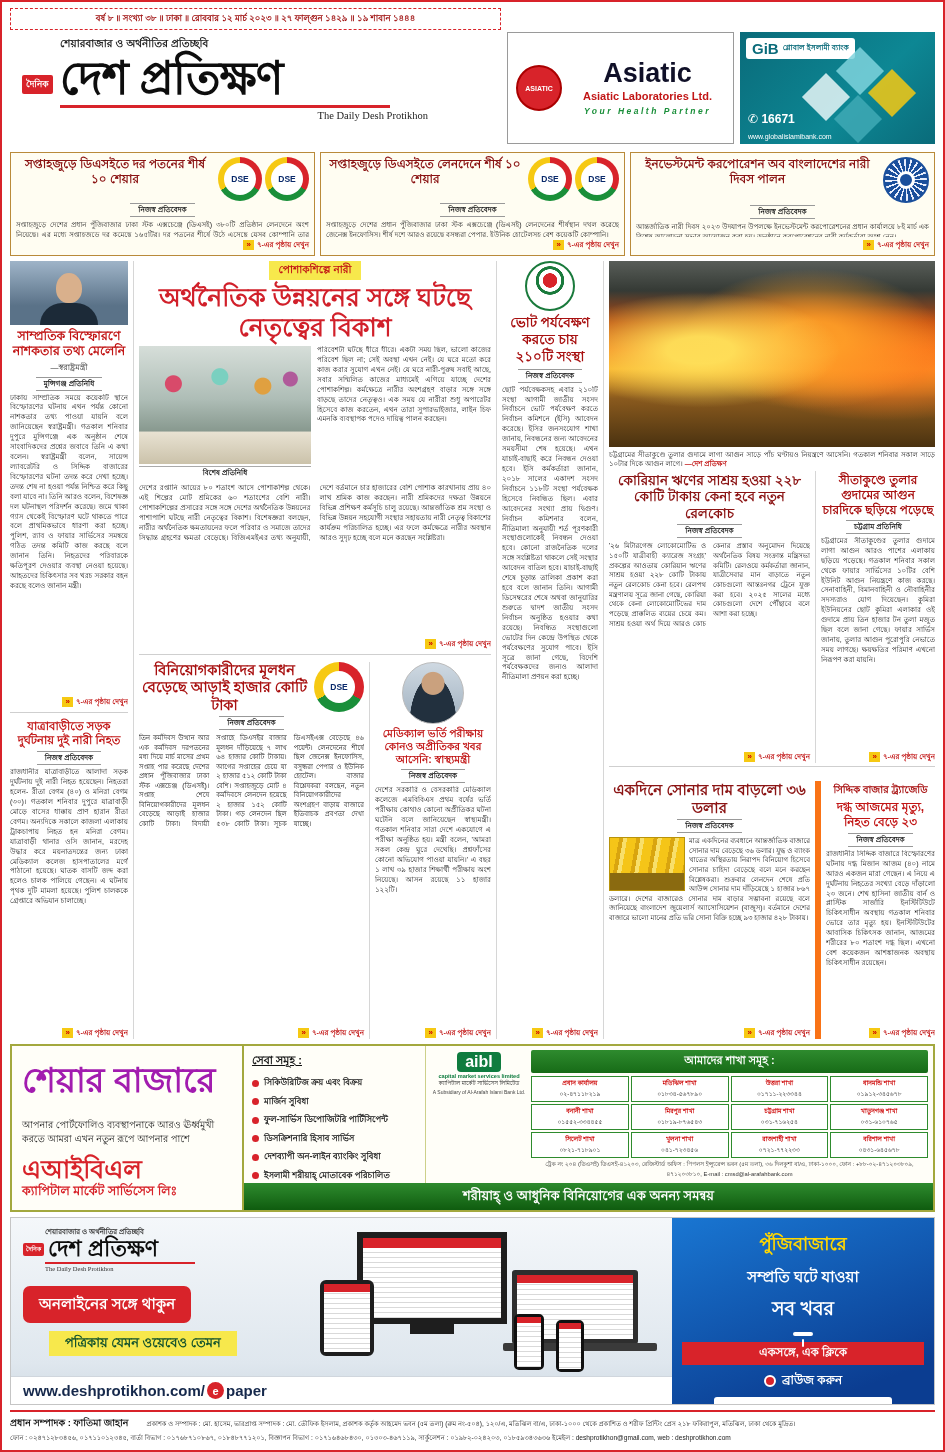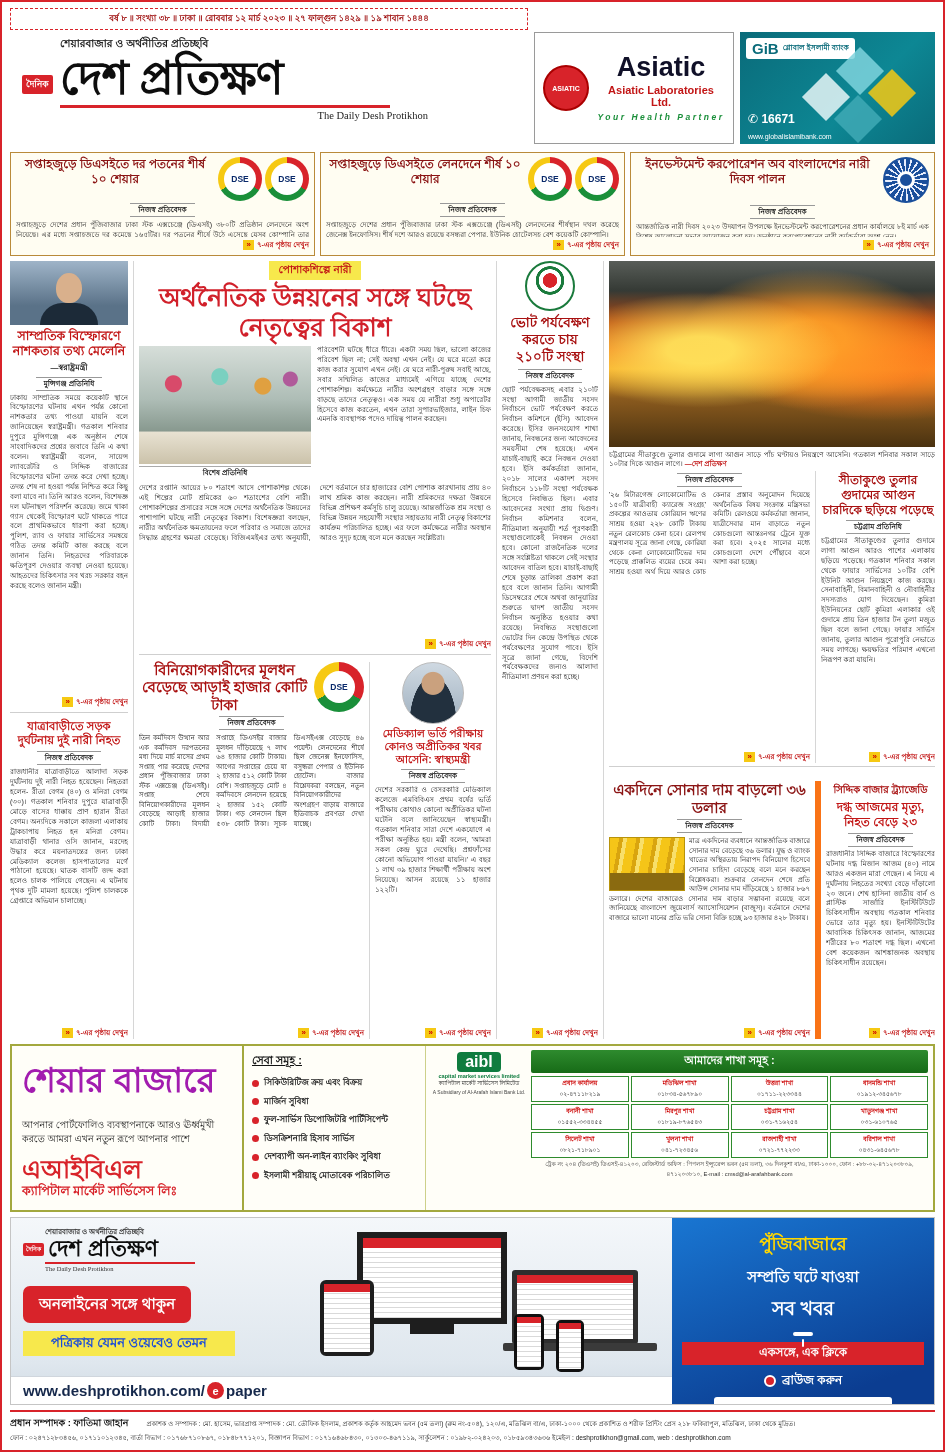--- a/index.html
+++ b/index.html
@@ -12,21 +12,21 @@
   .header-left { flex:1; display:flex; flex-direction:column; min-width:0; }
   .dateline { border:1px dashed #d8232a; color:#a01212; font-size:8.6px; font-weight:bold; padding:3px 6px; text-align:center; white-space:nowrap; overflow:hidden; }
   .masthead { flex:1; padding:6px 12px 0 12px; }
   .mast-tagline { font-size:10.5px; font-weight:bold; color:#222; margin-left:38px; }
   .title-row { display:flex; align-items:flex-end; gap:7px; margin-top:2px; }
   .daily-tag { background:#d8232a; color:#fff; font-size:9px; font-weight:bold; padding:2px 4px; border-radius:2px; margin-bottom:8px; }
   .np-title { font-size:46px; font-weight:bold; line-height:1.02; color:#0d0d0d; letter-spacing:-1px; }
   .title-underline { height:3px; background:#d8232a; margin:3px 0 2px 38px; width:330px; }
   .np-sub { font-size:10.5px; color:#222; text-align:right; width:368px; margin-left:38px; font-family:"Liberation Serif","DejaVu Serif",serif; }
 
-  .ad-asiatic { width:200px; height:112px; margin-top:24px; border:1px solid #9a9a9a; background:#fff; display:flex; align-items:center; gap:8px; padding:8px; }
+  .ad-asiatic { width:227px; height:112px; margin-top:24px; border:1px solid #9a9a9a; background:#fff; display:flex; align-items:center; gap:8px; padding:8px; }
   .asiatic-logo { width:46px; height:46px; border-radius:50%; background:#d8232a; color:#fff; display:flex; align-items:center; justify-content:center; font-size:7px; font-weight:bold; flex:none; border:2px solid #a00; }
   .asiatic-text { flex:1; text-align:center; }
   .asiatic-name { font-size:27px; font-weight:bold; color:#101028; line-height:1; }
   .asiatic-company { font-size:11px; font-weight:bold; color:#c21616; margin-top:3px; }
   .asiatic-slogan { font-size:8.5px; color:#1a8f3a; letter-spacing:2.5px; font-style:italic; margin-top:4px; font-weight:bold; }
 
   .ad-gib { width:195px; height:112px; margin-top:24px; background:linear-gradient(135deg,#0a6b7a 0%,#0d8794 60%,#0a6b7a 100%); position:relative; overflow:hidden; color:#fff; }
   .gib-chip { position:absolute; top:6px; left:6px; background:#fff; border-radius:3px; padding:2px 6px; display:flex; align-items:center; gap:4px; }
   .gib-mark { color:#0a6b7a; font-weight:bold; font-size:15px; }
   .gib-name { color:#0a6b7a; font-size:7.5px; font-weight:bold; line-height:1.15; }
@@ -66,21 +66,21 @@
   .colC { width:102px; display:flex; flex-direction:column; }
   .colD { flex:1; display:flex; flex-direction:column; }
 
   .body-text { font-size:7.1px; line-height:1.4; text-align:justify; color:#141414; overflow:hidden; }
   .hairline { border-top:1px solid #cfcfcf; margin:4px 0; }
 
   .photo-minister { height:64px; background:linear-gradient(180deg,#9fb4c8,#5a7288 70%),#5a7288; background-blend-mode:normal; position:relative; }
   .photo-minister::after { content:""; position:absolute; left:50%; top:12px; width:26px; height:30px; margin-left:-13px; border-radius:50% 50% 45% 45%; background:#d9b08c; }
   .photo-minister::before { content:""; position:absolute; left:50%; bottom:0; width:58px; height:22px; margin-left:-29px; border-radius:28px 28px 0 0; background:#1c2a38; }
   .blast-headline { color:#c21616; font-weight:bold; font-size:12.5px; line-height:1.22; text-align:center; margin:4px 0 1px 0; }
-  .attribution { text-align:center; font-size:8px; font-weight:bold; color:#222; margin-bottom:1px; }
+  .attribution { text-align:center; font-size:8px; font-weight:normal; color:#222; margin-bottom:1px; }
   .road-headline { color:#c21616; font-weight:bold; font-size:11.5px; line-height:1.25; text-align:center; margin:2px 0; }
 
   .kicker { display:block; margin:0 auto; background:#f7e84c; color:#c21616; font-weight:bold; font-size:10.5px; padding:1px 10px; width:fit-content; }
   .garment-headline { font-size:25px; color:#d1202a; text-align:center; font-weight:bold; line-height:1.18; margin:3px 0 4px 0; }
   .garment-row { display:flex; gap:6px; height:134px; }
   .garment-fig { width:172px; flex:none; }
   .photo-garment { height:118px; background:
       radial-gradient(circle at 20% 32%, #d84a6a 0 8px, transparent 9px),
       radial-gradient(circle at 47% 26%, #7ad0c0 0 8px, transparent 9px),
       radial-gradient(circle at 72% 34%, #e0a040 0 8px, transparent 9px),
@@ -161,21 +161,21 @@
   
   .banner { display:flex; margin-top:5px; height:188px; border:1px solid #c5c5c5; overflow:hidden; }
   .banner-left { flex:1; background:linear-gradient(180deg,#f4f7fa 0%,#dfe7ee 78%,#cfd9e3 100%); position:relative; padding:8px 12px; min-width:0; }
   .mini-tagline { font-size:7px; font-weight:bold; color:#333; margin-left:22px; }
   .mini-title-row { display:flex; align-items:flex-end; gap:4px; }
   .mini-daily { background:#d8232a; color:#fff; font-size:6px; font-weight:bold; padding:1px 3px; border-radius:2px; margin-bottom:4px; }
   .mini-title { font-size:22px; font-weight:bold; color:#0d0d0d; line-height:1; }
   .mini-underline { height:2px; background:#d8232a; width:150px; margin:2px 0 1px 22px; }
   .mini-sub { font-size:6.5px; color:#333; margin-left:22px; font-family:"Liberation Serif","DejaVu Serif",serif; }
   .online-box { background:#d8232a; color:#fff; font-size:15px; font-weight:bold; padding:6px 16px; border-radius:7px; width:fit-content; margin-top:14px; }
-  .online-sub { background:#f7e84c; font-size:13px; font-weight:bold; width:fit-content; padding:2px 28px; margin-top:8px; color:#1d4ed8; }
+  .online-sub { background:#f7e84c; font-size:13px; font-weight:bold; width:fit-content; padding:2px 16px; margin-top:8px; color:#14532d;margin-left:26px; }
   .epaper-bar { position:absolute; left:0; right:0; bottom:0; background:#fff; padding:5px 12px; display:flex; align-items:center; gap:2px; border-top:1px solid #d0d6dd; }
   .ep-url { font-size:15px; font-weight:bold; color:#15284b; }
   .e-badge { width:17px; height:17px; border-radius:50%; background:#d8232a; color:#fff; font-size:11px; font-weight:bold; display:flex; align-items:center; justify-content:center; }
   .dev { position:absolute; background:#fff; }
   .screen { width:100%; height:100%; background:
       linear-gradient(#d8232a 0 12%, transparent 12%),
       repeating-linear-gradient(180deg,#fff 0 4px,#d9d9d9 4px 5px); }
   .dev-monitor { right:165px; top:14px; width:150px; height:92px; border:6px solid #1e1e1e; }
   .dev-monitor::after { content:""; position:absolute; left:50%; bottom:-16px; width:44px; height:10px; margin-left:-22px; background:#1e1e1e; }
   .dev-laptop { right:34px; top:52px; width:126px; height:74px; border:5px solid #2e2e2e; border-radius:3px; }
@@ -376,20 +376,21 @@
     </div>
 
     <div class="col colD">
       <div class="photo-fire"></div>
       <div class="fire-caption">
         <span>চট্টগ্রামের সীতাকুণ্ডে তুলার গুদামে লাগা আগুন সাড়ে পাঁচ ঘণ্টায়ও নিয়ন্ত্রণে আসেনি। গতকাল শনিবার সকাল সাড়ে ১০টার দিকে আগুন লাগে।</span>
         <span class="fire-credit">—দেশ প্রতিক্ষণ</span>
       </div>
       <div class="d-row" style="height:292px;">
         <div class="rail">
+          <div class="rail-headline">কোরিয়ান ঋণের সাশ্রয় হওয়া ২২৮ কোটি টাকায় কেনা হবে নতুন রেলকোচ</div>
           <div class="byline">নিজস্ব প্রতিবেদক</div>
           <div class="rail-body body-text">'২৬ মিটারগেজ লোকোমোটিভ ও ১৫০টি যাত্রীবাহী ক্যারেজ সংগ্রহ' প্রকল্পের আওতায় কোরিয়ান ঋণের সাশ্রয় হওয়া ২২৮ কোটি টাকায় নতুন রেলকোচ কেনা হবে। রেলপথ মন্ত্রণালয় সূত্রে জানা গেছে, কোরিয়া থেকে কেনা লোকোমোটিভের দাম পড়েছে প্রাক্কলিত ব্যয়ের চেয়ে কম। সাশ্রয় হওয়া অর্থ দিয়ে আরও কোচ কেনার প্রস্তাব অনুমোদন দিয়েছে অর্থনৈতিক বিষয় সংক্রান্ত মন্ত্রিসভা কমিটি। রেলওয়ে কর্মকর্তারা জানান, যাত্রীসেবার মান বাড়াতে নতুন কোচগুলো আন্তঃনগর ট্রেনে যুক্ত করা হবে। ২০২৫ সালের মধ্যে কোচগুলো দেশে পৌঁছাবে বলে আশা করা হচ্ছে।</div>
           <div class="see-more">
               <span class="sm-arrow">»</span>
               <span class="sm-text">৭-এর পৃষ্ঠায় দেখুন</span>
             </div>
         </div>
         <div class="sitak">
           <div class="sitak-headline">সীতাকুণ্ডে তুলার গুদামের আগুন চারদিকে ছড়িয়ে পড়েছে</div>
           <div class="byline">চট্টগ্রাম প্রতিনিধি</div>
@@ -519,20 +520,21 @@
                 </div>
               <div class="branch">
                   <div class="branch-name">বরিশাল শাখা</div>
                   <div class="branch-phone">০৪৩১-৬৪৫৬৭৮</div>
                 </div>
             </div>
             <div class="aibl-contact">ট্রেক নং ২০৪ (ডিএসই) ডিএসই-৪১২০৩, রেজিস্টার্ড অফিস : পিপলস ইন্স্যুরেন্স ভবন (৫ম তলা), ৩৬ দিলকুশা বা/এ, ঢাকা-১০০০, ফোন : +৮৮-০২-৪৭১২০৩৮০৯, ৪৭১২০৩৮১০, E-mail : cmsd@al-arafahbank.com</div>
           </div>
         </div>
       </div>
+      <div class="aibl-slogan">শরীয়াহ্‌ ও আধুনিক বিনিয়োগের এক অনন্য সমন্বয়</div>
     </div>
   </div>
 
   <div class="banner">
     <div class="banner-left">
       <div class="mini-tagline">শেয়ারবাজার ও অর্থনীতির প্রতিচ্ছবি</div>
       <div class="mini-title-row">
         <span class="mini-daily">দৈনিক</span>
         <span class="mini-title">দেশ প্রতিক্ষণ</span>
       </div>

